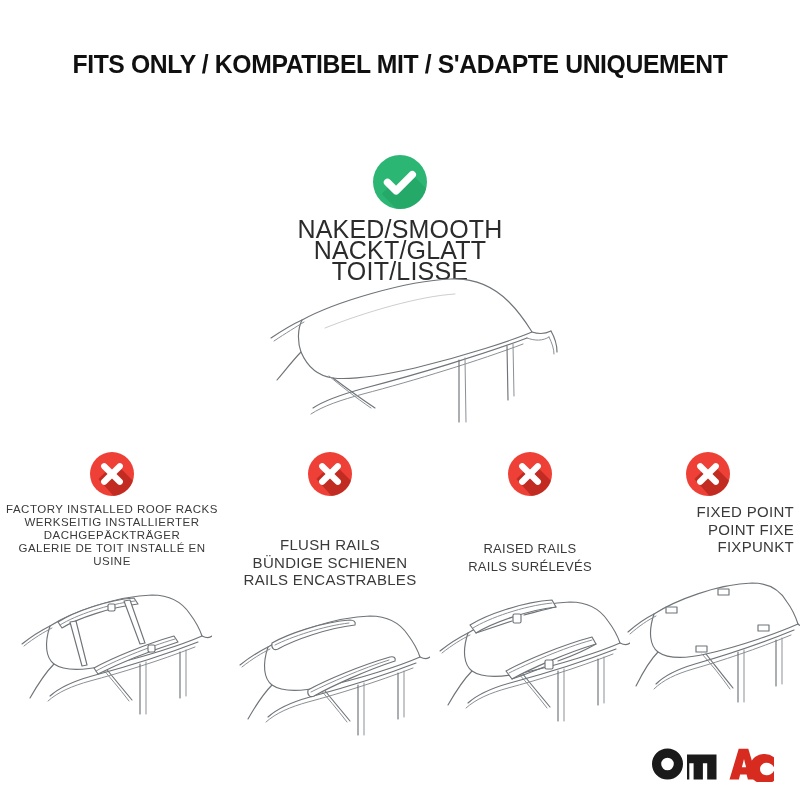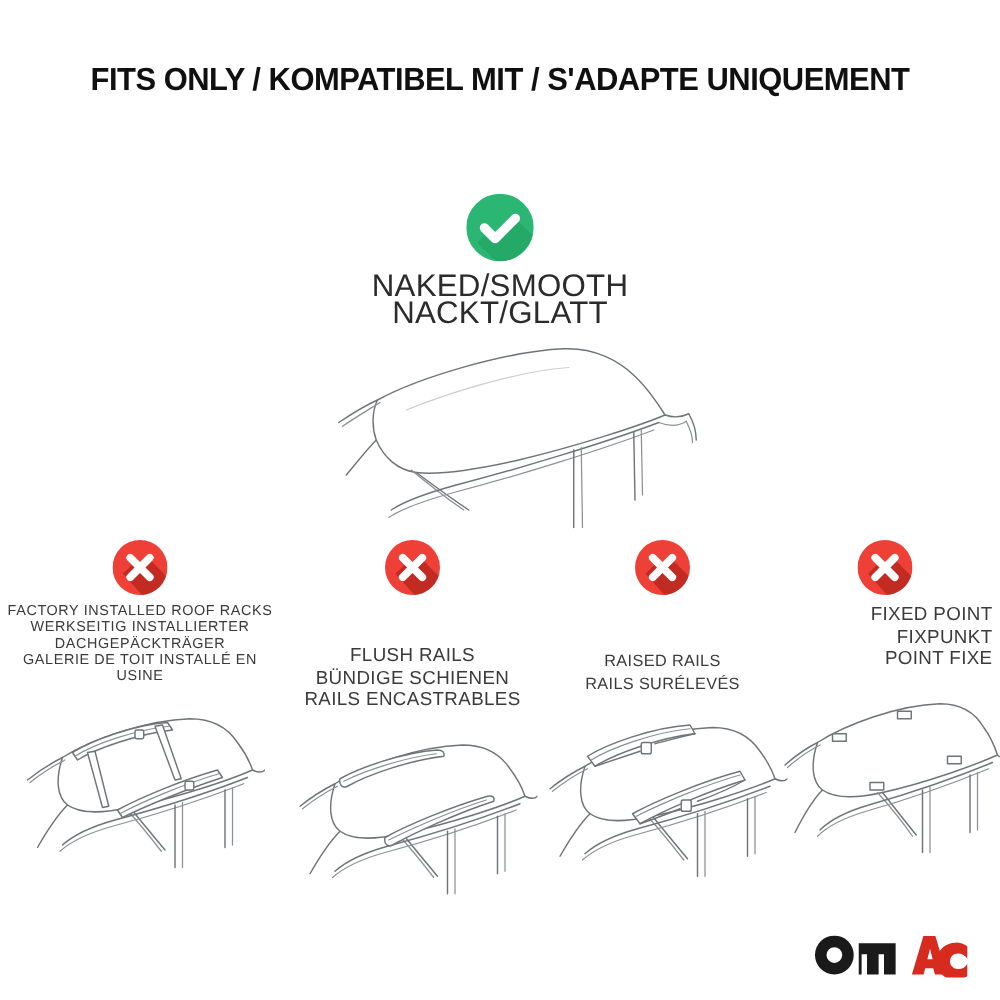--- a/index.html
+++ b/index.html
@@ -64,21 +64,21 @@
     top: 272px;
     left: 255px;
     width: 310px;
     height: 170px;
   }
   .hero-roof svg { display: block; }
 
   
   .grid {
     position: absolute;
-    top: 432px;
+    top: 452px;
     left: 0;
     width: 800px;
     height: 250px;
   }
   .cell {
     position: absolute;
     top: 0;
     text-align: center;
   }
   .cell-1 { left: 2px;   width: 220px; }
@@ -135,20 +135,21 @@
     <svg width="54" height="54" viewBox="0 0 54 54" aria-hidden="true">
       <circle cx="27" cy="27" r="27" fill="#2bb673"></circle>
       <path d="M27 54a27 27 0 0 0 26.2-20.6L39.5 19.7 22 37 16.3 31.4 8.6 39.1 23.6 53.9z" fill="#1f9e61" opacity="0.55"></path>
       <path d="M14.5 27.3l8.6 8.6 16.2-16.2" stroke="#ffffff" stroke-width="7.4" fill="none" stroke-linecap="round" stroke-linejoin="round"></path>
     </svg>
   </div>
 
   <div class="approved-labels">
     <div>NAKED/SMOOTH</div>
     <div>NACKT/GLATT</div>
+    <div>TOIT/LISSE</div>
   </div>
 </div>
 
 <div class="hero-roof">
   <svg width="310" height="170" viewBox="0 0 310 170" aria-hidden="true">
 
     <path class="ln fillwhite" d="M47 48 C 80 30, 150 9, 196 7 C 220 6, 240 16, 254 30 C 266 42, 272 52, 277 60
                                    C 258 68, 210 84, 160 96 C 120 105, 95 108, 78 106 C 63 104, 52 94, 46 80
                                    C 42 69, 43 56, 47 48 Z"></path>
 
@@ -326,22 +327,22 @@
         <circle cx="22" cy="22" r="22" fill="#ee4036"></circle>
         <path d="M22 44a22 22 0 0 0 20.9-15.2L30.8 16.6 22 25.5 16 19.4 8.4 27l15.2 16.9z" fill="#9e1a13" opacity="0.55"></path>
         <g stroke="#ffffff" stroke-width="6.2" stroke-linecap="round">
           <line x1="14.2" y1="14.2" x2="29.8" y2="29.8"></line>
           <line x1="29.8" y1="14.2" x2="14.2" y2="29.8"></line>
         </g>
       </svg>
     </div>
     <div class="cell-labels">
       <div>FIXED POINT</div>
+      <div>POINT FIXE</div>
       <div>FIXPUNKT</div>
-      <div>POINT FIXE</div>
     </div>
     <div class="cell-art">
       <svg width="180" height="150" viewBox="0 0 180 150" aria-hidden="true">
         <path class="ln fillwhite" d="M32 52 C 54 38, 96 22, 130 21 C 146 21, 158 28, 165 40 C 171 48, 174 56, 176 62
                                        C 158 70, 120 84, 84 92 C 62 97, 46 97, 36 90 C 28 84, 26 70, 32 52 Z"></path>
         <path class="ln" d="M32 52 C 24 56, 15 62, 6 70"></path>
         <path class="ln" d="M36 90 C 28 98, 21 110, 14 124"></path>
         <path class="ln-thin" d="M34 54 C 26 58, 17 64, 8 72"></path>
         <path class="ln" d="M84 92 C 92 102, 101 114, 111 126"></path>
         <path class="ln-thin" d="M80 92 C 89 102, 99 114, 108 127"></path>

